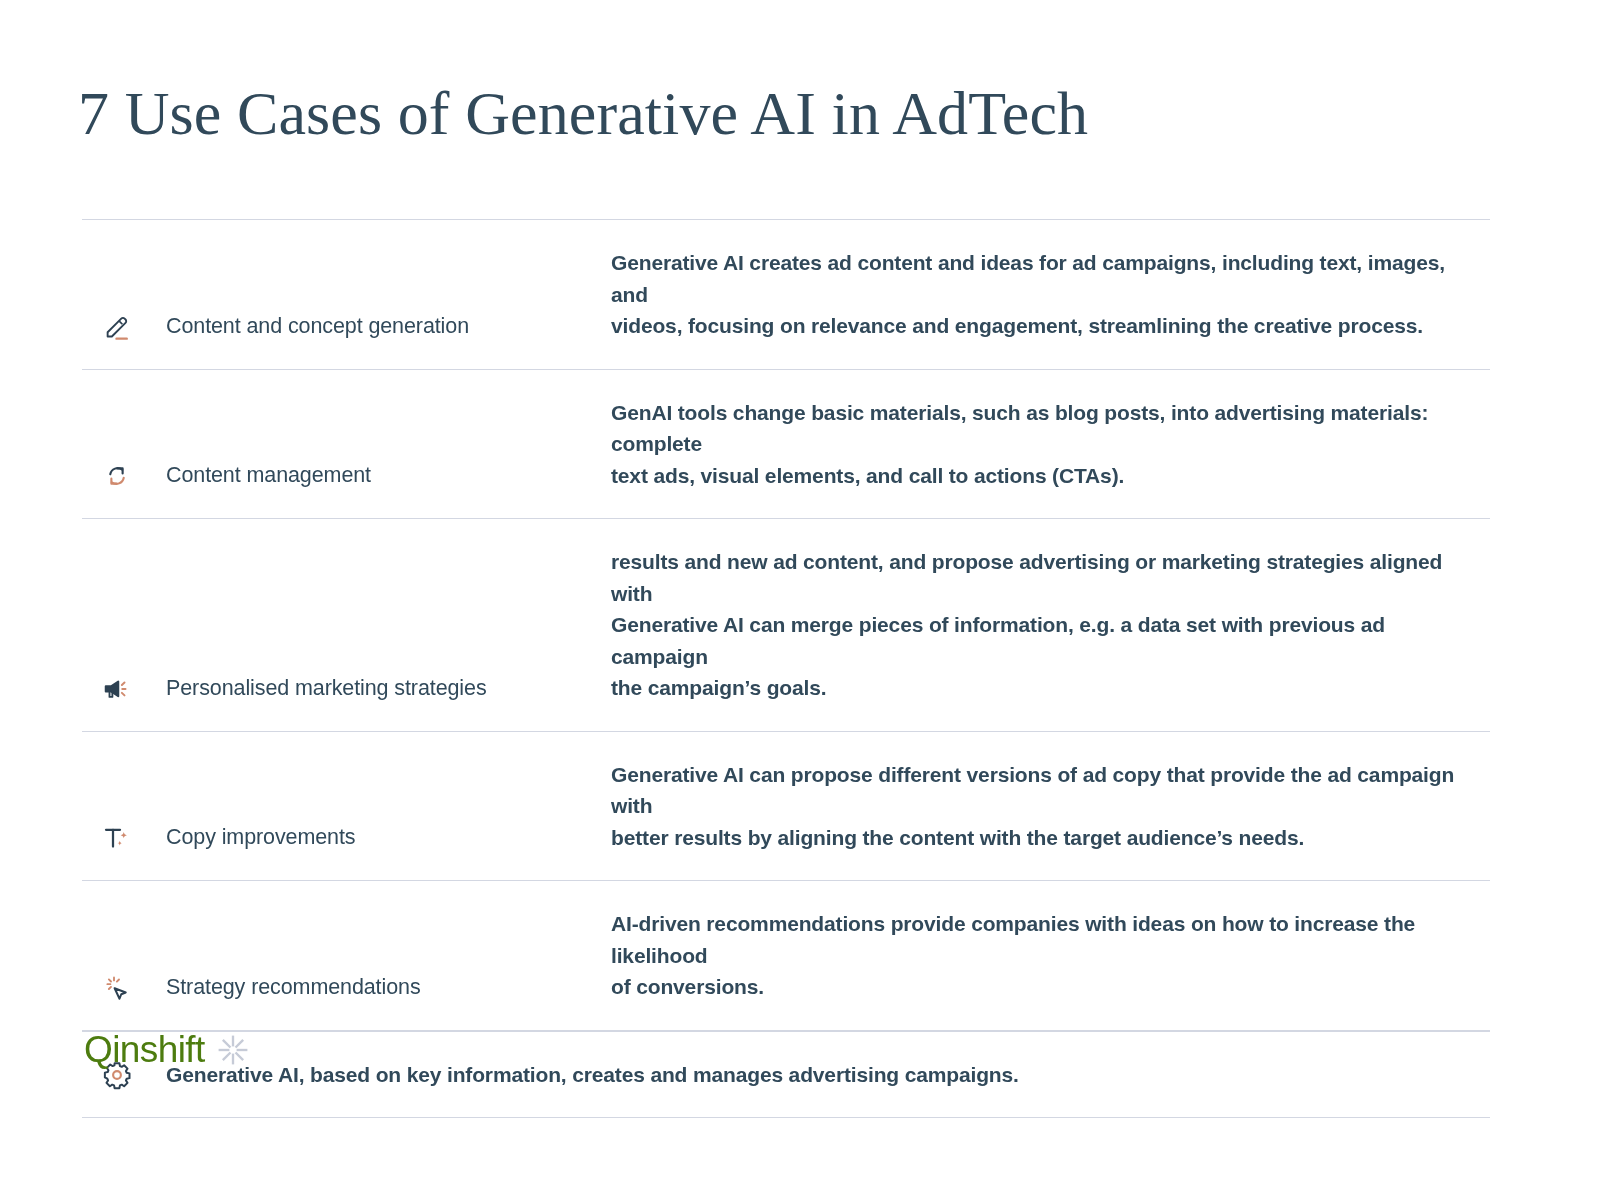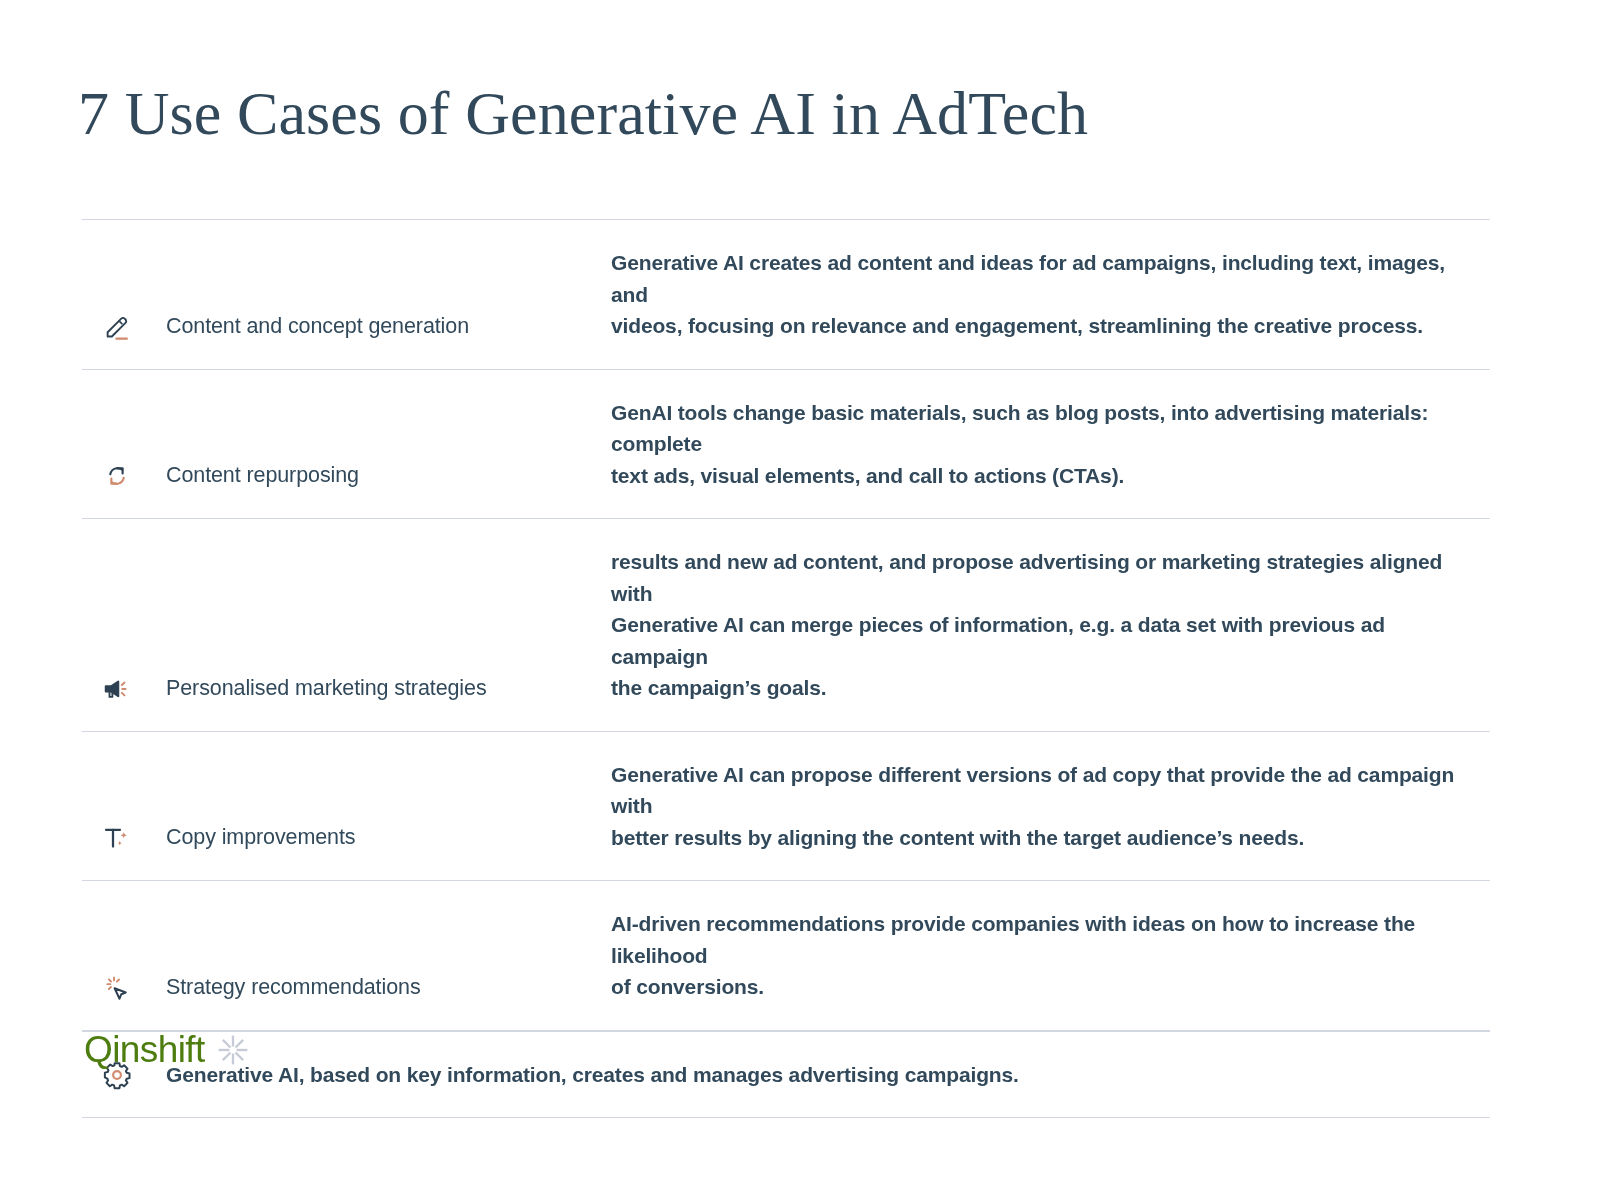--- a/index.html
+++ b/index.html
@@ -135,21 +135,21 @@
 
     <div class="row">
       <div class="cell-icon">
         <svg class="icon-box" viewBox="0 0 24 24" fill="none">
           <path d="M6.6 10.6a6 6 0 0 1 9.6-3.6" stroke="#2d4152" stroke-width="1.7" stroke-linecap="round"></path>
           <path d="M12.5 5.9h4v4" stroke="#2d4152" stroke-width="1.7" stroke-linecap="round" stroke-linejoin="round"></path>
           <path d="M17.4 13.4a6 6 0 0 1-9.6 3.6" stroke="#d08a6e" stroke-width="1.7" stroke-linecap="round"></path>
           <path d="M11.5 18.1h-4v-4" stroke="#d08a6e" stroke-width="1.7" stroke-linecap="round" stroke-linejoin="round"></path>
         </svg>
       </div>
-      <div class="cell-label">Content repurposing</div>
+      <div class="cell-label">Content management</div>
       <div class="cell-desc">
         <span class="desc-line">GenAI tools change basic materials, such as blog posts, into advertising materials: complete</span>
         <span class="desc-line">text ads, visual elements, and call to actions (CTAs).</span>
       </div>
     </div>
 
     <div class="divider"></div>
 
     <div class="row">
       <div class="cell-icon">

